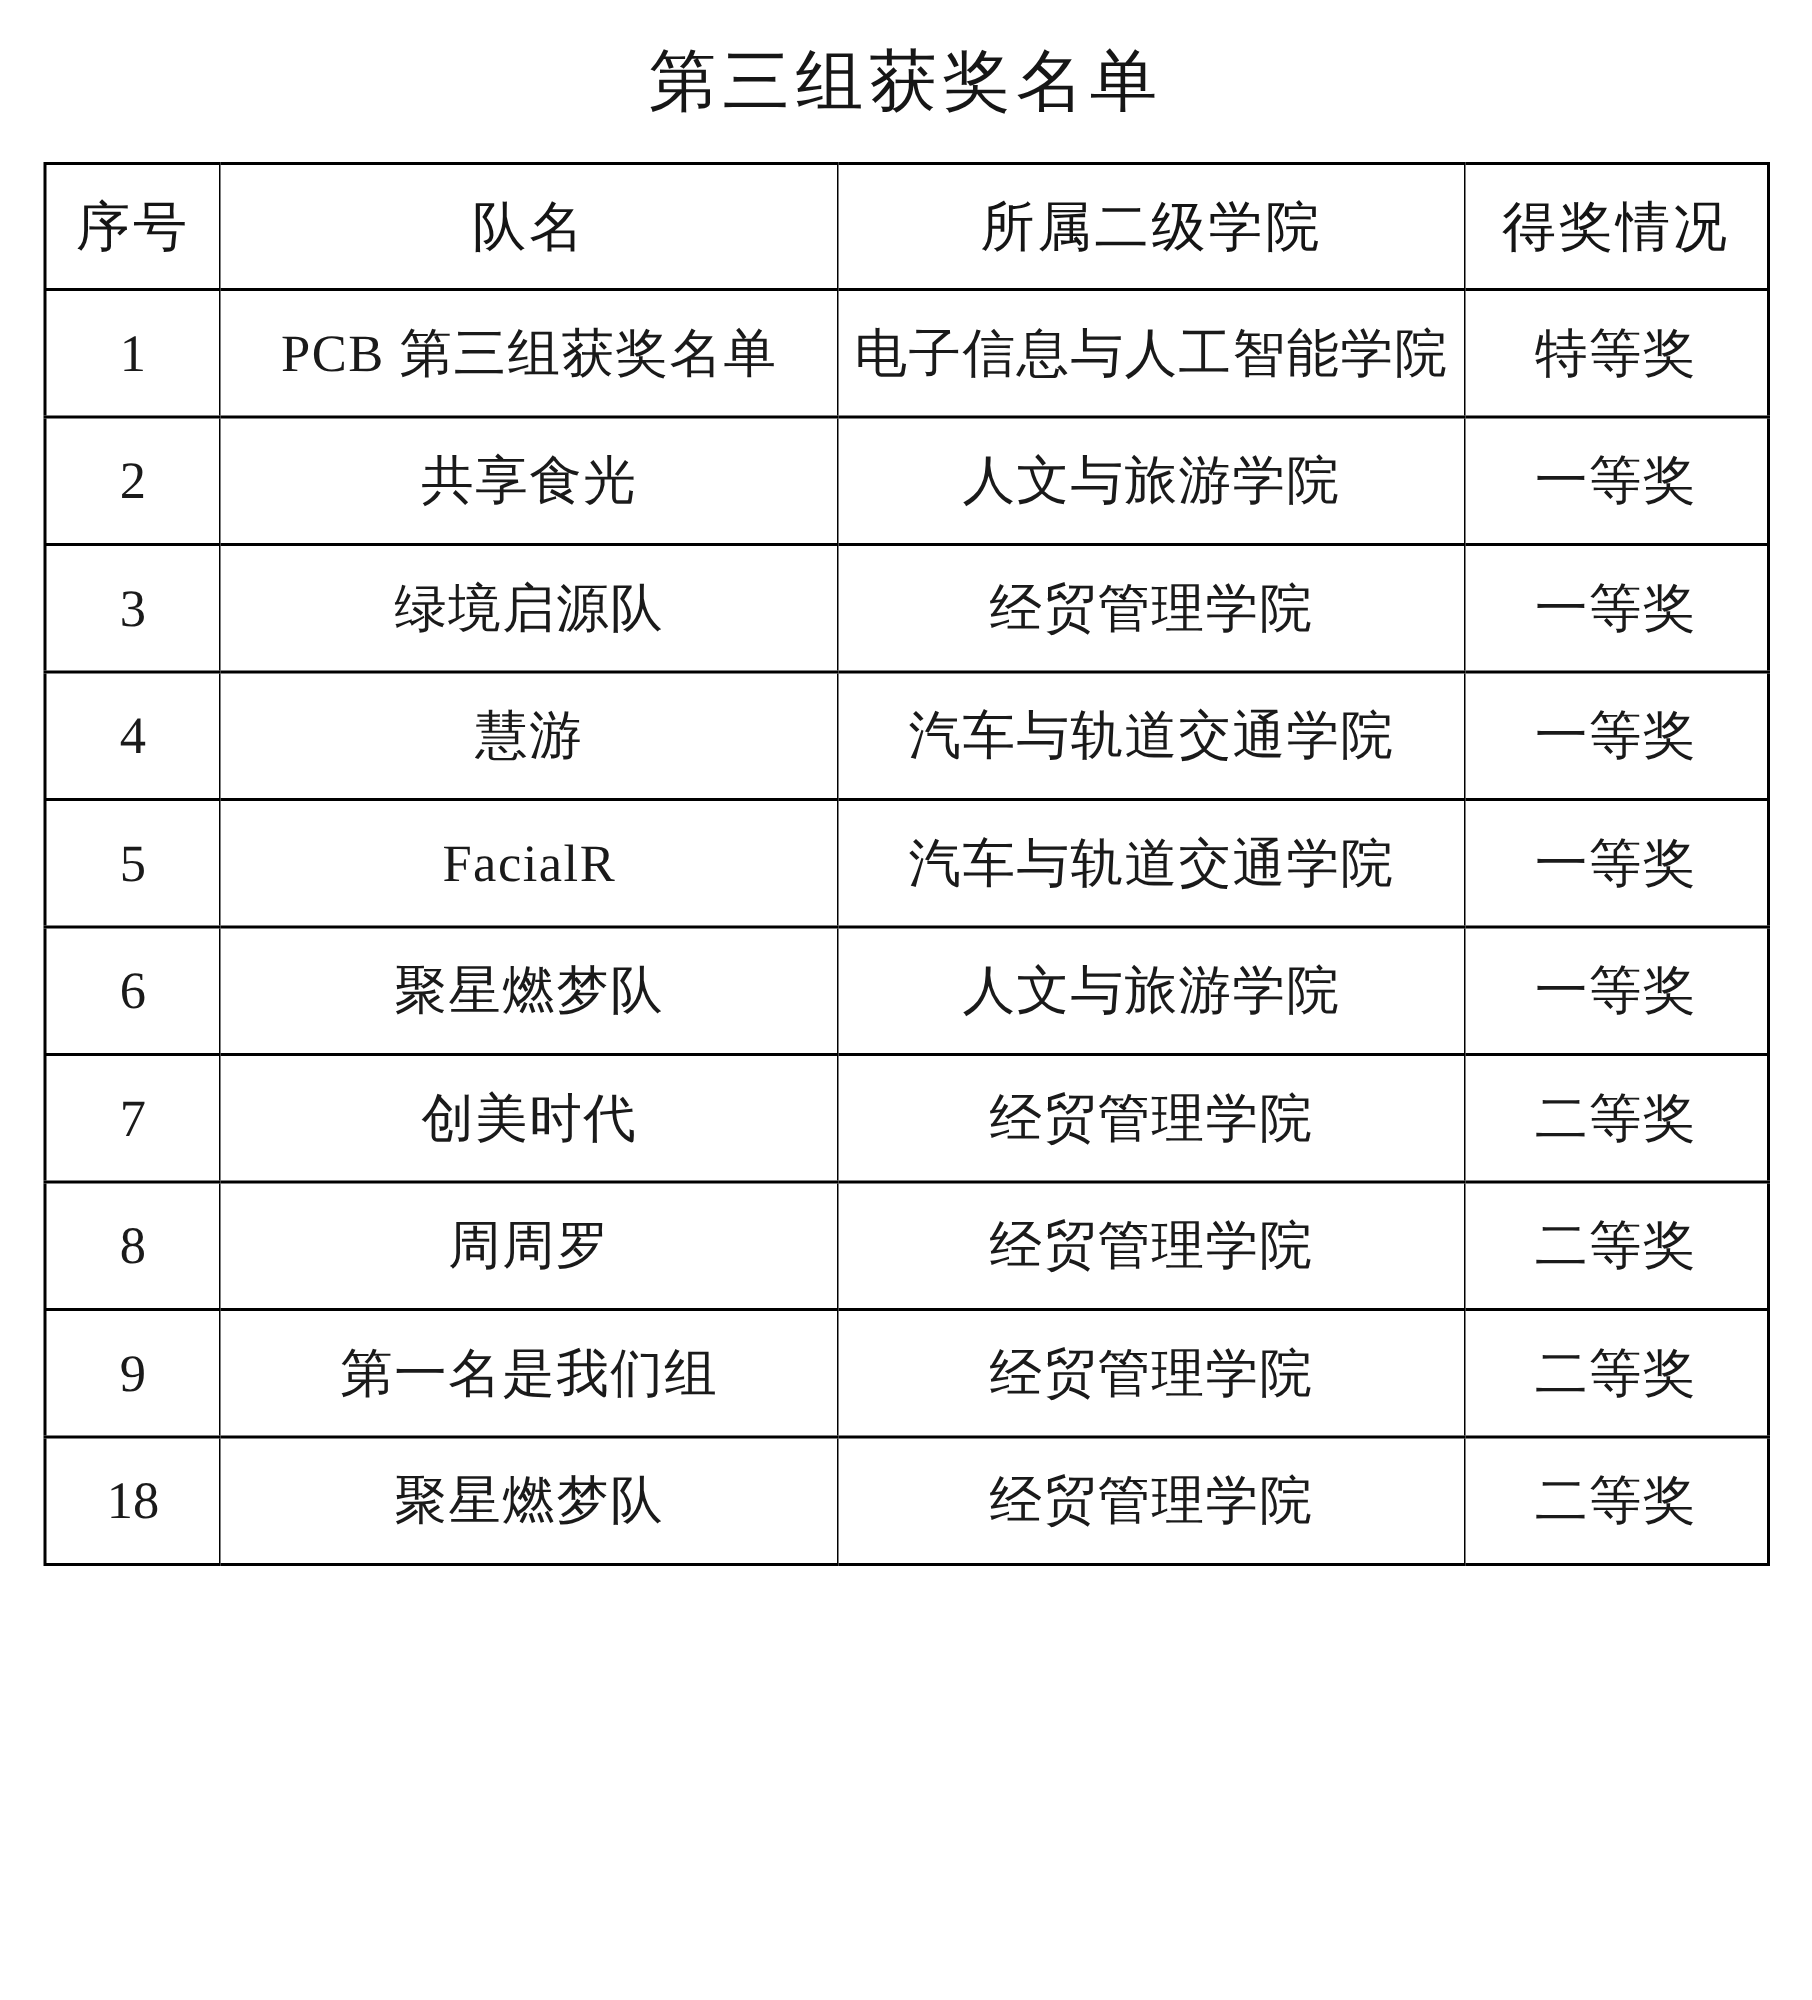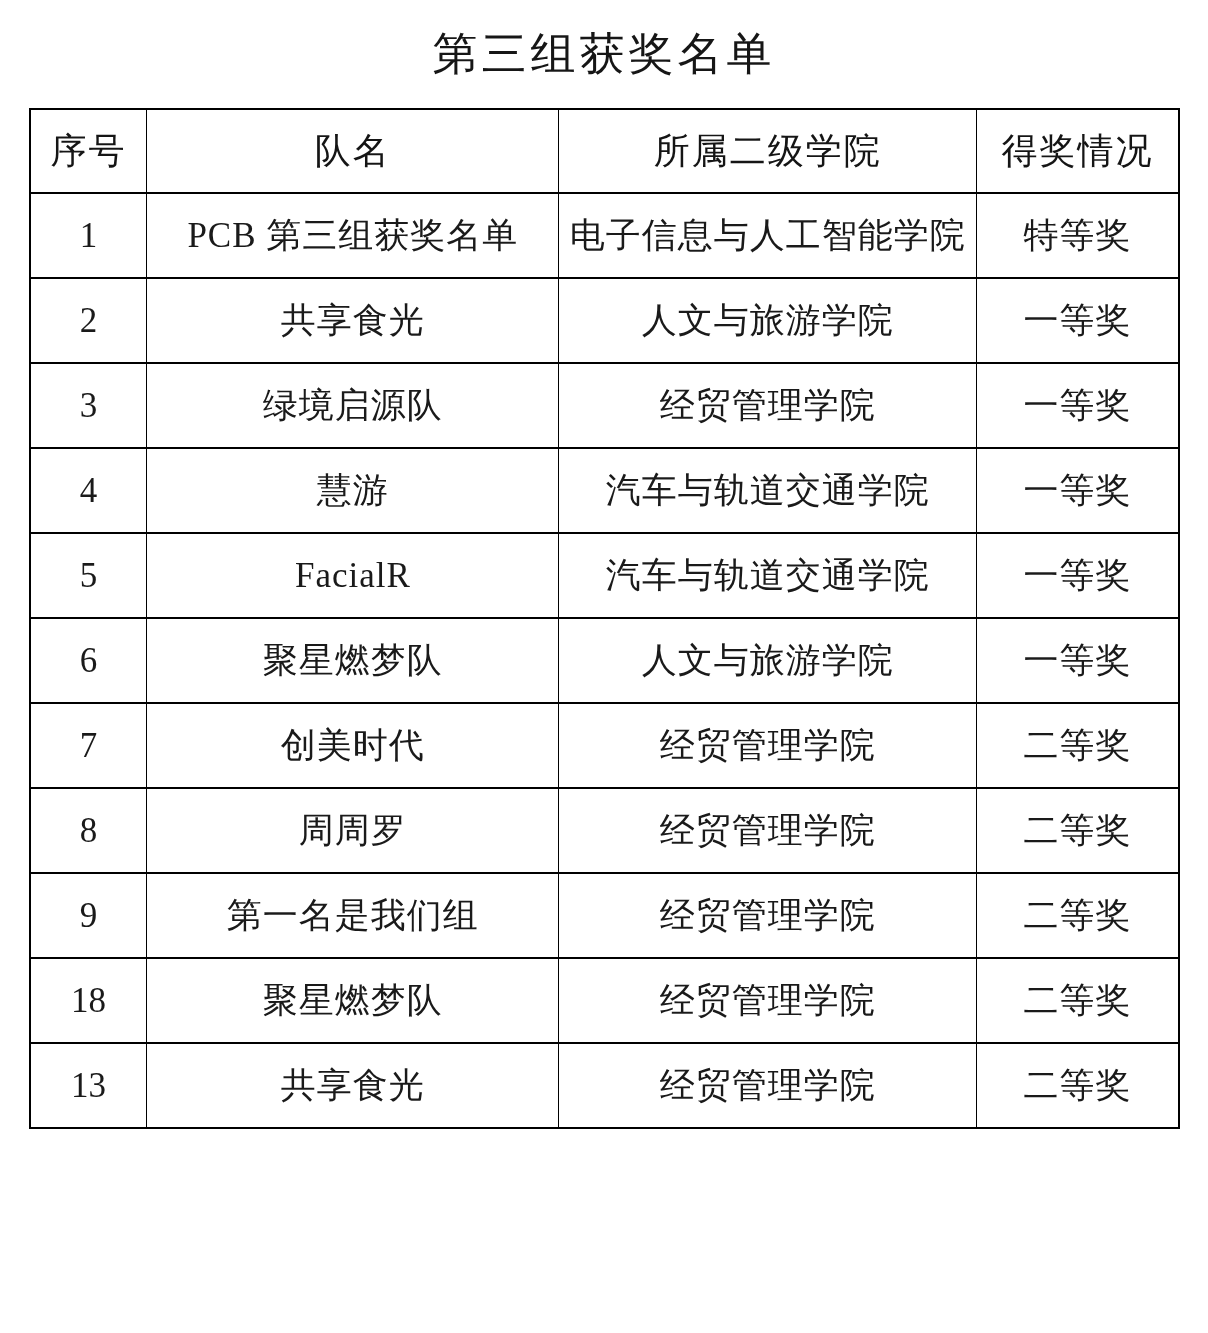--- a/index.html
+++ b/index.html
@@ -137,22 +137,16 @@
           <td class="cell-team">第一名是我们组</td>
           <td class="cell-college">经贸管理学院</td>
           <td class="cell-award">二等奖</td>
         </tr>
         <tr>
           <td class="cell-index">18</td>
           <td class="cell-team">聚星燃梦队</td>
           <td class="cell-college">经贸管理学院</td>
           <td class="cell-award">二等奖</td>
         </tr>
-        <tr>
-          <td class="cell-index">13</td>
-          <td class="cell-team">共享食光</td>
-          <td class="cell-college">经贸管理学院</td>
-          <td class="cell-award">二等奖</td>
-        </tr>
       </tbody>
   </table>
 
 </div>
 
 </body></html>

